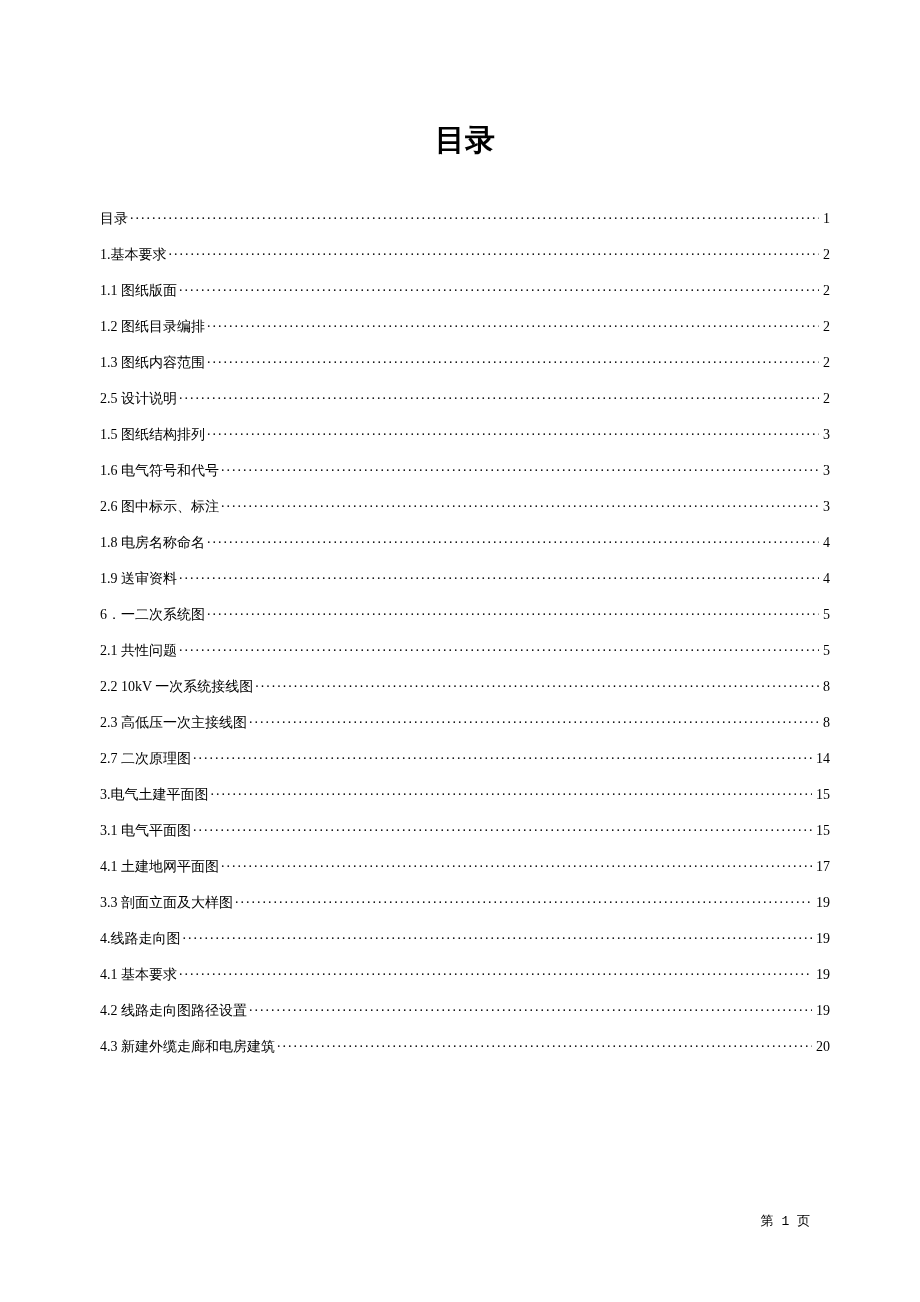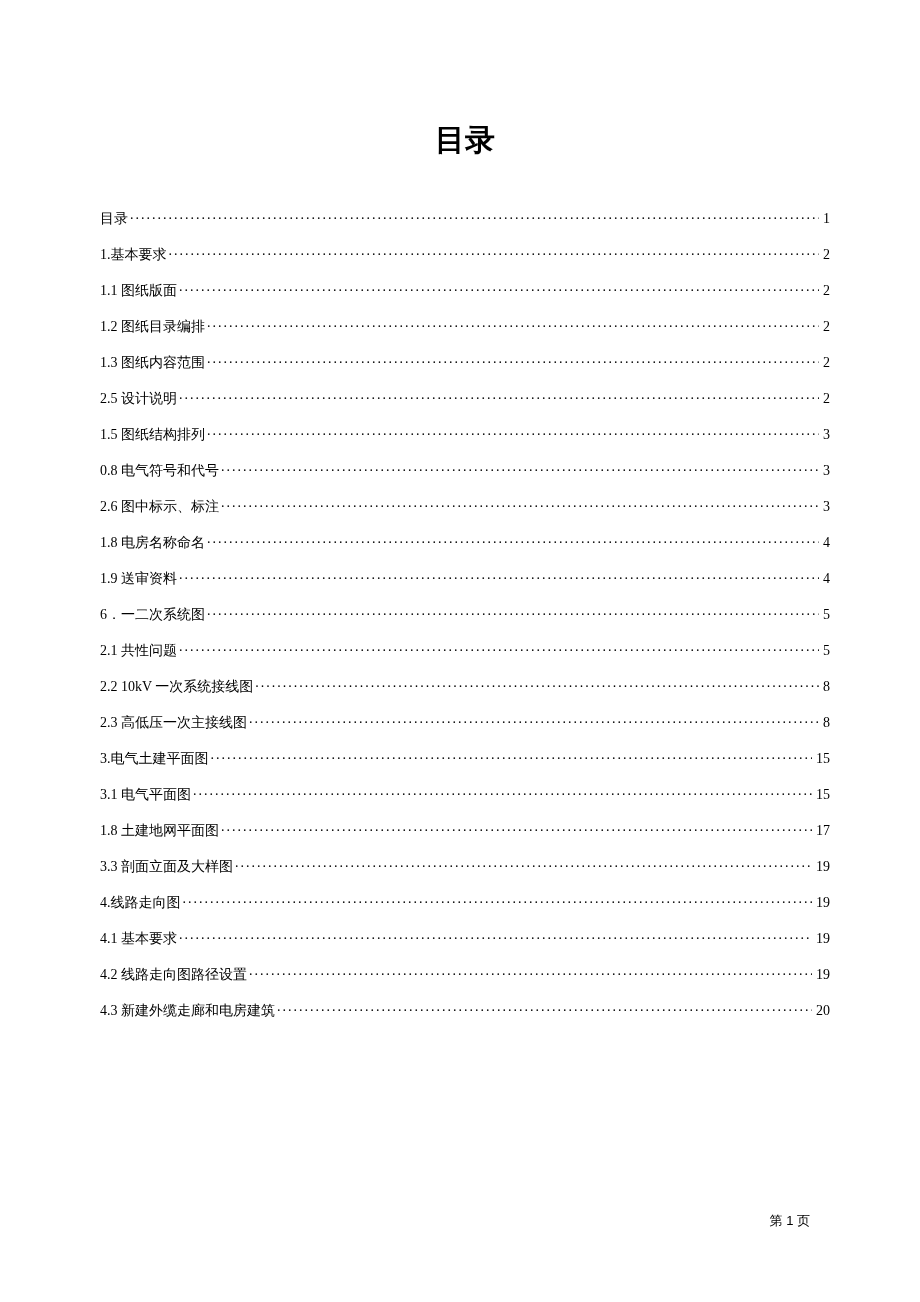--- a/index.html
+++ b/index.html
@@ -57,21 +57,21 @@
     .toc-page {
       flex-shrink: 0;
       padding-left: 2px;
     }
     .footer {
       position: absolute;
       bottom: 72px;
       right: 110px;
       font-size: 13px;
       color: #000;
-      font-family: Liberation Sans, sans-serif;
+      font-family: Liberation Mono, monospace;
     }
   </style>
 </head>
 <body>
 
 <h1 class="title">目录</h1>
 
 <div class="toc-container">
   <div class="toc-entry">
       <span class="toc-label">目录</span>
@@ -102,21 +102,21 @@
       <span class="toc-label">2.5 设计说明</span>
       <span class="toc-dots"></span>
       <span class="toc-page">2</span>
     </div>
   <div class="toc-entry">
       <span class="toc-label">1.5 图纸结构排列</span>
       <span class="toc-dots"></span>
       <span class="toc-page">3</span>
     </div>
   <div class="toc-entry">
-      <span class="toc-label">0.8 电气符号和代号</span>
+      <span class="toc-label">1.6 电气符号和代号</span>
       <span class="toc-dots"></span>
       <span class="toc-page">3</span>
     </div>
   <div class="toc-entry">
       <span class="toc-label">2.6 图中标示、标注</span>
       <span class="toc-dots"></span>
       <span class="toc-page">3</span>
     </div>
   <div class="toc-entry">
       <span class="toc-label">1.8 电房名称命名</span>
@@ -142,31 +142,36 @@
       <span class="toc-label">2.2 10kV 一次系统接线图</span>
       <span class="toc-dots"></span>
       <span class="toc-page">8</span>
     </div>
   <div class="toc-entry">
       <span class="toc-label">2.3 高低压一次主接线图</span>
       <span class="toc-dots"></span>
       <span class="toc-page">8</span>
     </div>
   <div class="toc-entry">
+      <span class="toc-label">2.7 二次原理图</span>
+      <span class="toc-dots"></span>
+      <span class="toc-page">14</span>
+    </div>
+  <div class="toc-entry">
       <span class="toc-label">3.电气土建平面图</span>
       <span class="toc-dots"></span>
       <span class="toc-page">15</span>
     </div>
   <div class="toc-entry">
       <span class="toc-label">3.1 电气平面图</span>
       <span class="toc-dots"></span>
       <span class="toc-page">15</span>
     </div>
   <div class="toc-entry">
-      <span class="toc-label">1.8 土建地网平面图</span>
+      <span class="toc-label">4.1 土建地网平面图</span>
       <span class="toc-dots"></span>
       <span class="toc-page">17</span>
     </div>
   <div class="toc-entry">
       <span class="toc-label">3.3 剖面立面及大样图</span>
       <span class="toc-dots"></span>
       <span class="toc-page">19</span>
     </div>
   <div class="toc-entry">
       <span class="toc-label">4.线路走向图</span>

